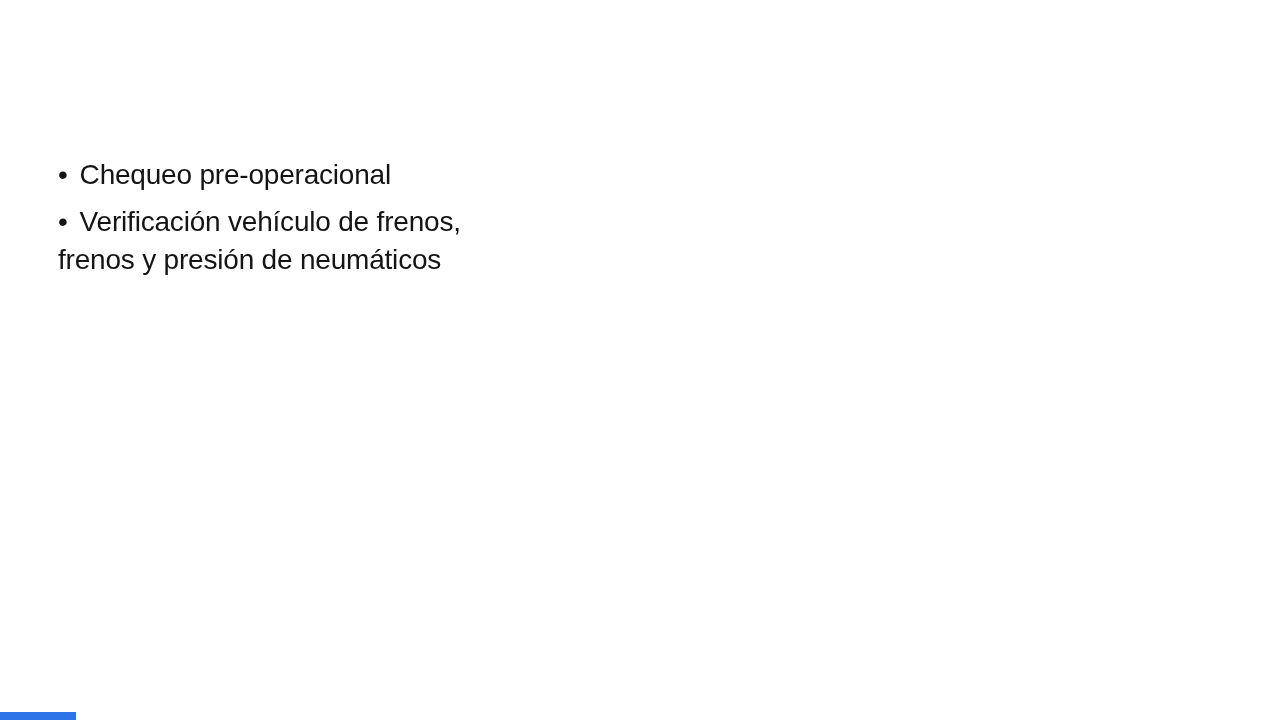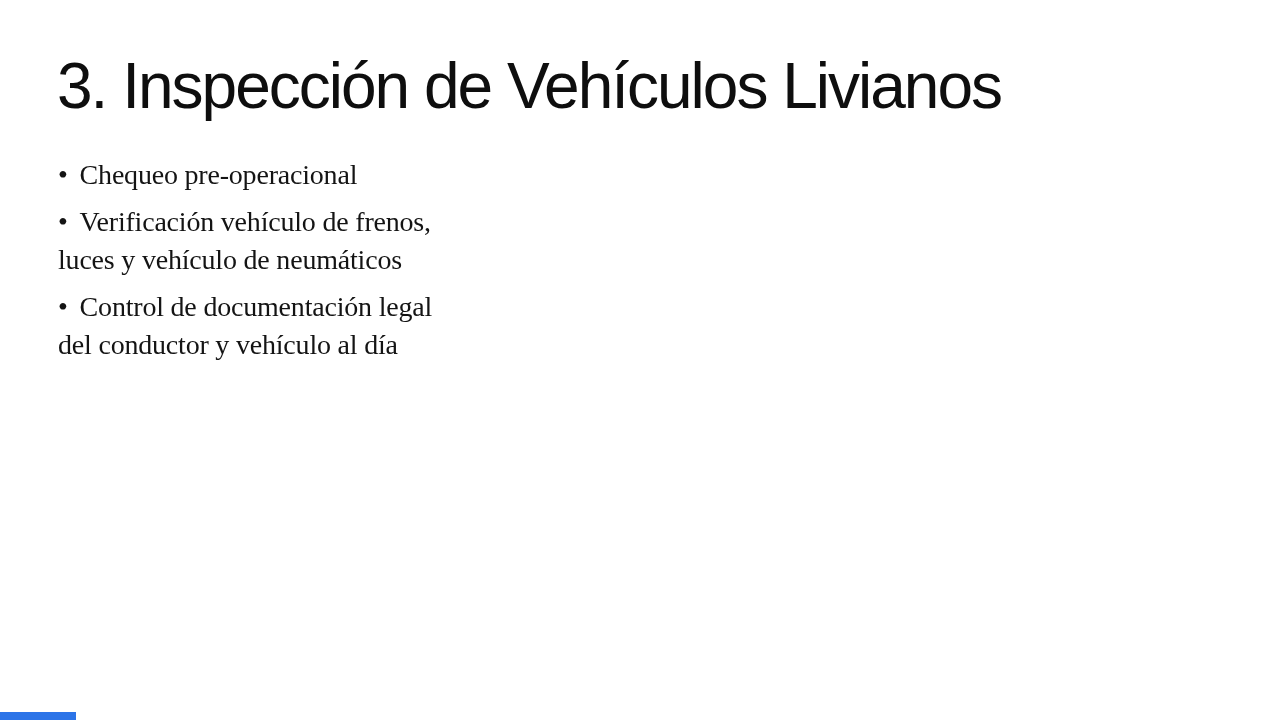--- a/index.html
+++ b/index.html
@@ -36,21 +36,20 @@
     left: 58px;
     top: 156px;
     width: 600px;
     font-size: 28px;
     line-height: 38px;
     letter-spacing: -0.2px;
     color: #141414;
   }
   .bullet {
     margin: 0 0 9px 0;
-    font-family: Liberation Serif, serif;
   }
   .line {
     display: block;
   }
   .marker {
     display: inline-block;
     margin-right: 12px;
   }
   .accent-bar {
     position: absolute;
@@ -58,35 +57,30 @@
     bottom: 0;
     width: 76px;
     height: 8px;
   }
 </style>
 </head>
 <body style="background: rgb(255, 255, 255);">
 
 <div class="slide">
 
-  <h1 class="slide-title">3. Inspección de Vehículos Livianos</h1>
 
   <div class="bullet-list" style="color: rgb(20, 20, 20);">
 
     <p class="bullet">
       <span class="line"><span class="marker">•</span><span>Chequeo pre-operacional</span></span>
     </p>
 
     <p class="bullet">
       <span class="line"><span class="marker">•</span><span>Verificación vehículo de frenos,</span></span>
-      <span class="line">luces y vehículo de neumáticos</span>
+      <span class="line">frenos y presión de neumáticos</span>
     </p>
 
-    <p class="bullet">
-      <span class="line"><span class="marker">•</span><span>Control de documentación legal</span></span>
-      <span class="line">del conductor y vehículo al día</span>
-    </p>
 
   </div>
 
   <div class="accent-bar" style="background: rgb(44, 116, 232);"></div>
 
 </div>
 
 </body></html>

